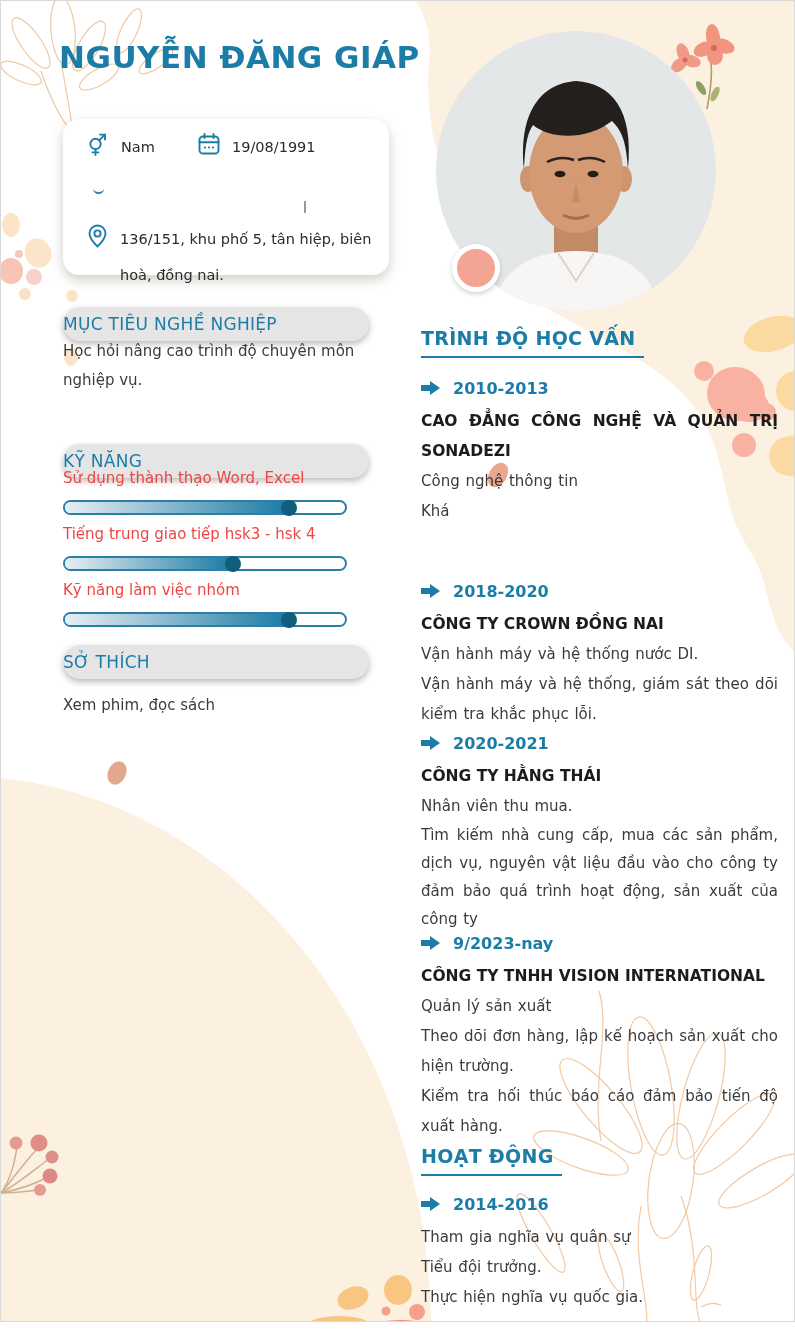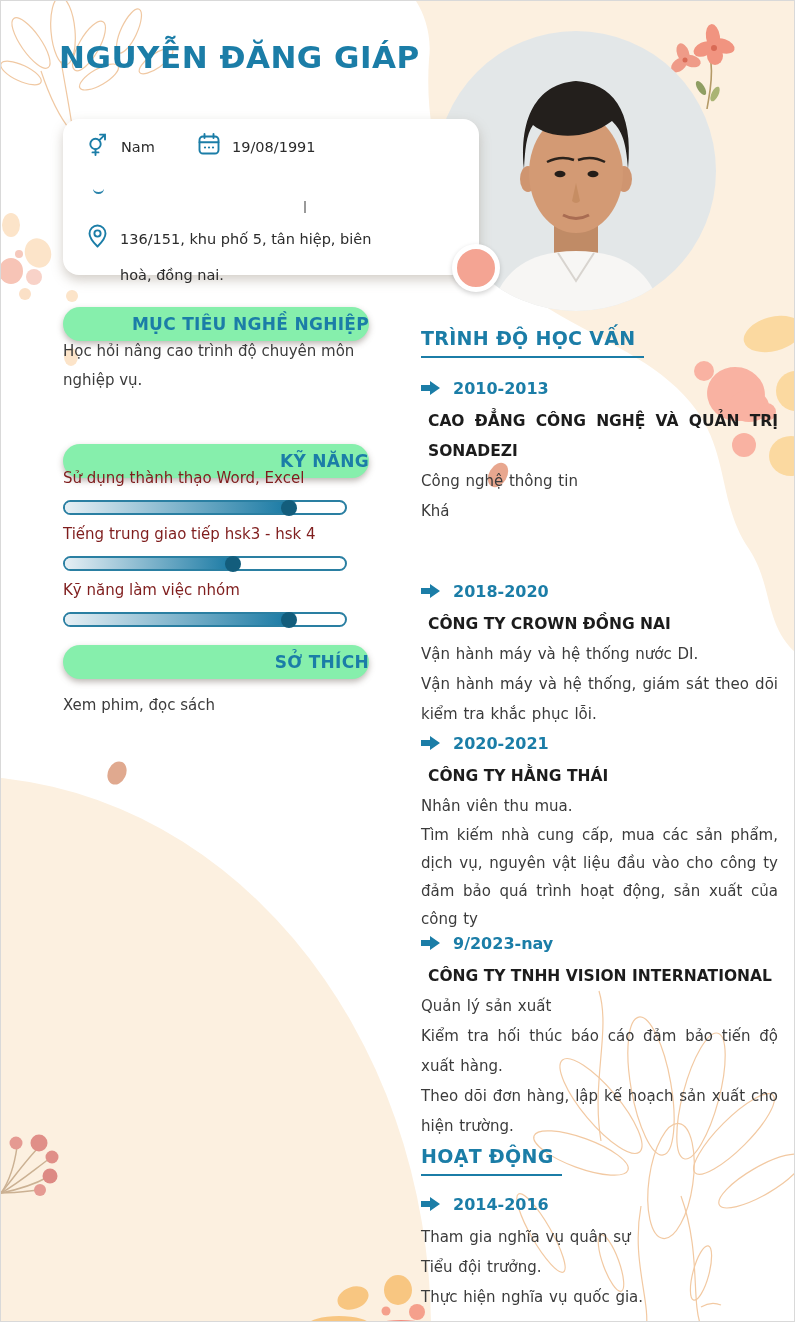--- a/index.html
+++ b/index.html
@@ -6,51 +6,51 @@
   body{width:795px;font-family:"DejaVu Sans","Liberation Sans",sans-serif;}
   .page{position:relative;width:793px;height:1320px;border:1px solid #d9d9d9;background:#ffffff;overflow:hidden;}
   .bg-layer{position:absolute;left:0;top:0;z-index:0;}
   .abs{position:absolute;}
 
   
   .cv-name{left:58px;top:38px;font-size:31px;font-weight:bold;color:#1b7da7;letter-spacing:0.5px;z-index:3;}
   .cv-title{left:78px;top:88px;font-size:16.5px;font-weight:bold;color:#1b7da7;letter-spacing:0.4px;z-index:3;}
 
   
-  .info-card{left:62px;top:118px;width:416px;height:156px;background:#ffffff;border-radius:16px;
+  .info-card{left:62px;top:118px;width:326px;height:156px;background:#ffffff;border-radius:16px;
              box-shadow:0 5px 12px rgba(140,125,110,.38);z-index:3;}
   .info-row{position:absolute;display:flex;align-items:center;gap:12px;}
   .info-text{font-size:14.5px;color:#2b2b2b;}
   .addr-text{font-size:14.5px;color:#2b2b2b;line-height:36px;width:282px;}
   .remnant-arc{position:absolute;left:30px;top:66px;width:11px;height:7px;border-bottom:2.5px solid #2b84ab;border-radius:0 0 9px 9px;}
   .cursor-mark{position:absolute;left:241px;top:82px;width:1.5px;height:12px;background:#9a9a9a;}
 
   
   .photo-wrap{left:435px;top:30px;width:280px;height:280px;z-index:2;}
   .photo-badge{left:451px;top:243px;width:38px;height:38px;border-radius:50%;background:#f4a493;border:5px solid #ffffff;
                box-shadow:0 2px 5px rgba(0,0,0,.18);z-index:4;}
 
   
-  .pill{width:306px;height:34px;background:#86efac;border-radius:18px;box-shadow:0 3px 6px rgba(110,100,90,.45);
-        display:flex;align-items:center;justify-content:flex-end;font-size:17px;font-weight:bold;color:#1b7da7;z-index:3;letter-spacing:0.3px;}
+  .pill{width:306px;height:34px;background:#e5e5e5;border-radius:18px;box-shadow:0 3px 6px rgba(110,100,90,.45);
+        display:flex;align-items:center;justify-content:flex-start;font-size:17px;font-weight:normal;color:#1b7da7;z-index:3;letter-spacing:0.3px;}
   .body-text{font-size:15px;color:#3b3b3b;line-height:29px;z-index:3;}
   .skills-box{left:62px;top:466px;width:284px;z-index:3;}
-  .skill-label{font-size:15px;color:#7f1d1d;height:22px;line-height:22px;margin-bottom:11px;}
+  .skill-label{font-size:15px;color:#ef4444;height:22px;line-height:22px;margin-bottom:11px;}
   .skill-bar{position:relative;height:11px;border:2px solid #2a7fa2;border-radius:9px;background:#ffffff;margin-bottom:8px;}
   .skill-fill{position:absolute;left:0;top:0;bottom:0;border-radius:7px;background:linear-gradient(to right,#e6eff4,#1a7aa4);}
   .knob{position:absolute;right:-8px;top:50%;transform:translateY(-50%);width:16px;height:16px;border-radius:50%;background:#135d7c;}
 
   
   .rcol{left:420px;width:357px;z-index:3;}
   .h2{display:inline-block;font-size:19px;font-weight:bold;color:#1b7da7;letter-spacing:0.3px;
       border-bottom:2px solid #1b7da7;padding:0 8px 7px 0;}
   .period-row{display:flex;align-items:center;gap:12px;height:24px;margin-bottom:6px;}
   .period-text{font-size:16px;font-weight:bold;color:#1b7da7;}
   .arrow-icon{width:20px;height:14px;flex:0 0 auto;}
-  .org{font-size:15.5px;font-weight:bold;color:#1c1c1c;line-height:30px;text-align:justify;margin-left:7px;}
+  .org{font-size:15.5px;font-weight:bold;color:#1c1c1c;line-height:30px;text-align:justify;}
   .para{font-size:15px;color:#3b3b3b;line-height:30px;margin:0;text-align:justify;word-spacing:1px;}
   .para-last{text-align:left;}
 </style>
 </head>
 <body>
 
 <div class="page">
 
   <svg class="bg-layer" width="795" height="1321" viewBox="0 0 795 1321">
 
@@ -302,22 +302,22 @@
 
   <div class="abs rcol" style="top:930px;">
     <div class="period-row">
       <svg class="arrow-icon" viewBox="0 0 20 14">
           <path d="M0 4h9V0l10 7-10 7v-4H0z" fill="#1b7da7"></path>
         </svg>
       <span class="period-text">9/2023-nay</span>
     </div>
     <div class="org">CÔNG TY TNHH VISION INTERNATIONAL</div>
     <p class="para para-last">Quản lý sản xuất</p>
+    <p class="para">Theo dõi đơn hàng, lập kế hoạch sản xuất cho hiện trường.</p>
     <p class="para">Kiểm tra hối thúc báo cáo đảm bảo tiến độ xuất hàng.</p>
-    <p class="para">Theo dõi đơn hàng, lập kế hoạch sản xuất cho hiện trường.</p>
   </div>
 
   <div class="abs rcol" style="top:1144px;">
     <div class="h2">HOẠT ĐỘNG</div>
     <div class="period-row" style="margin-top:16px;">
       <svg class="arrow-icon" viewBox="0 0 20 14">
           <path d="M0 4h9V0l10 7-10 7v-4H0z" fill="#1b7da7"></path>
         </svg>
       <span class="period-text">2014-2016</span>
     </div>

